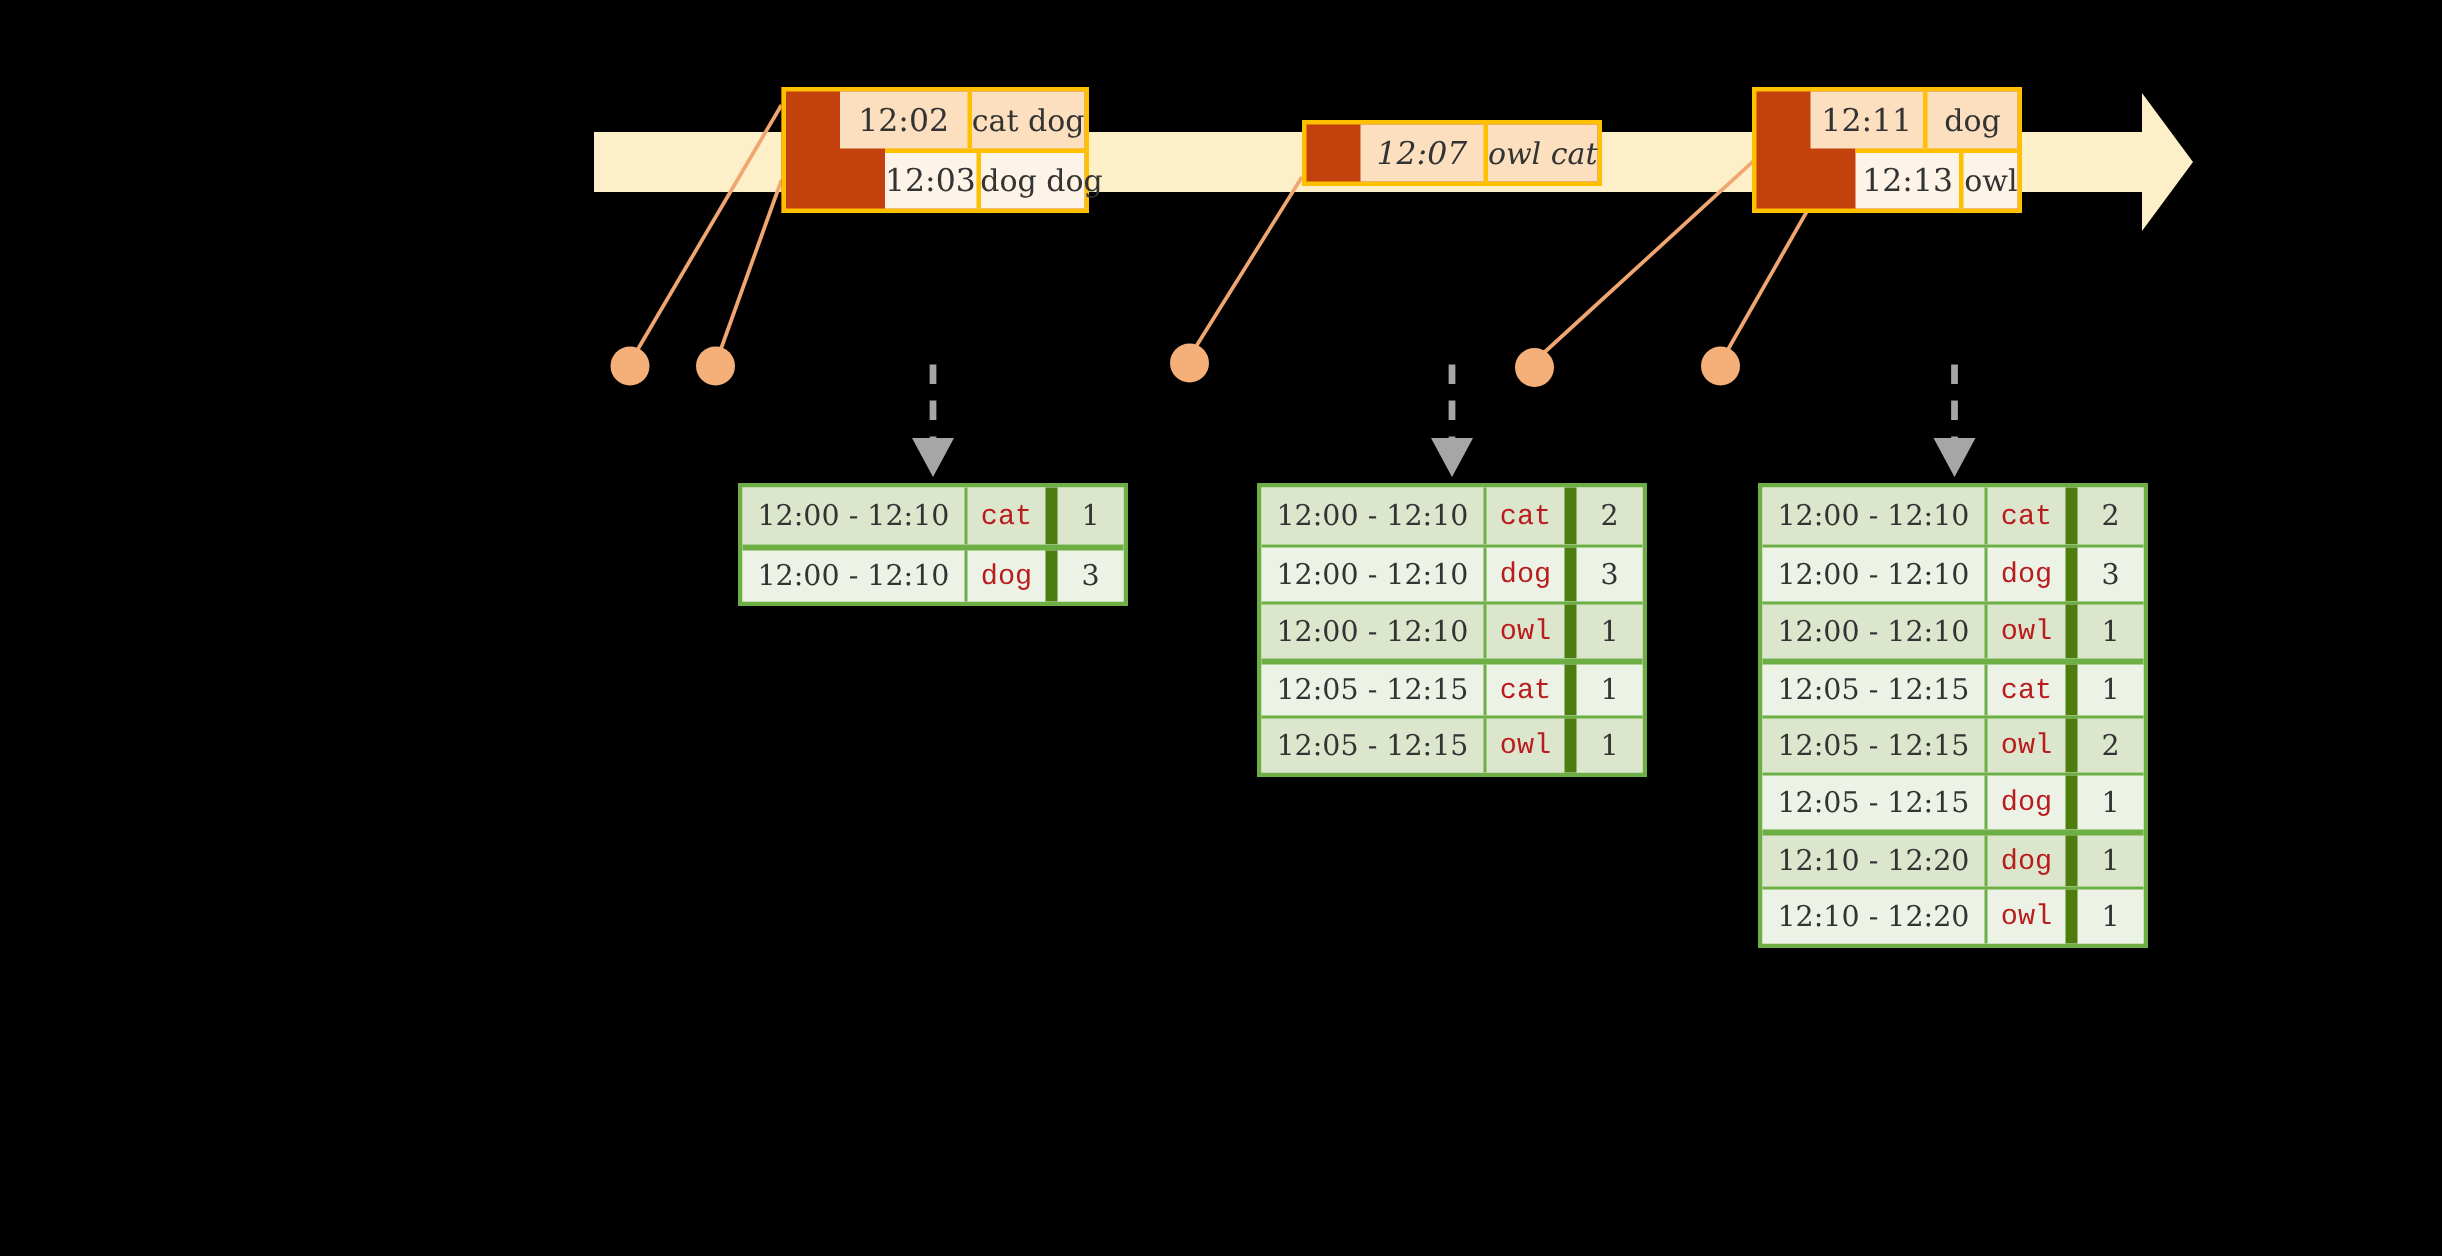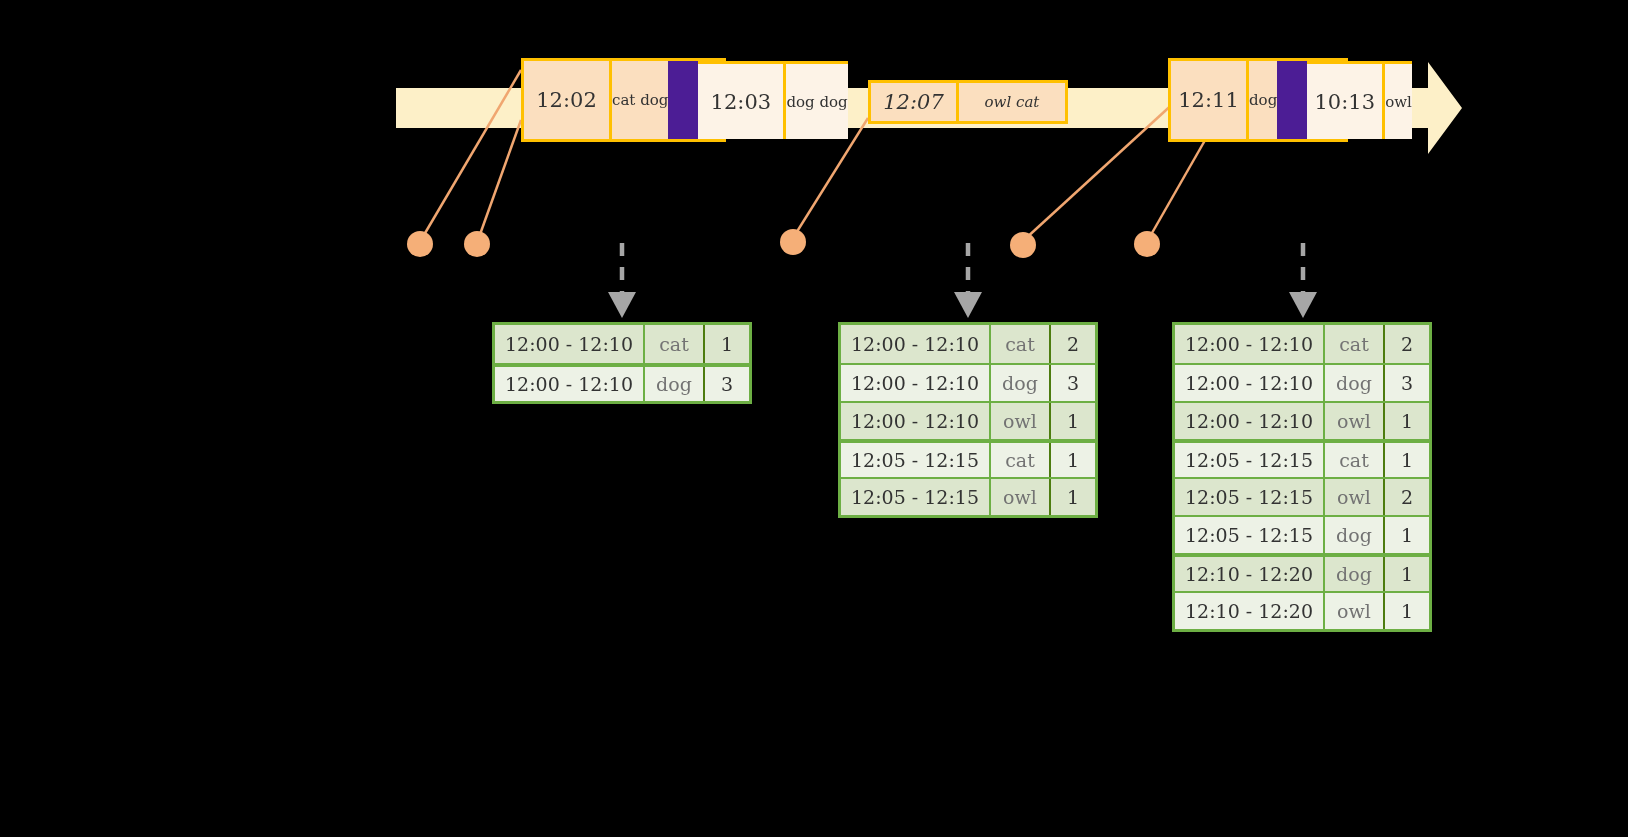--- a/index.html
+++ b/index.html
@@ -28,24 +28,25 @@
     width: 1628px;
     height: 837px;
     pointer-events: none;
   }
 
   
   .event-box {
     position: absolute;
     border: 3px solid #FFC000;
     box-sizing: border-box;
-    background: #4c1d95;
-    display: flex;
-    flex-direction: row;
+    background: #c2410c;
+    display: flex;
+    flex-direction: column;
     z-index: 5;
+    padding-left: 36px;
   }
   .event-row {
     display: flex;
     flex: 1 1 auto;
     box-sizing: border-box;
   }
   .event-row + .event-row {
     border-top: 3px solid #FFC000;
     margin-left: 30px;
   }
@@ -60,21 +61,21 @@
     font-size: 21px;
     color: #333333;
     white-space: nowrap;
   }
   .ev-words {
     box-sizing: border-box;
     flex: 1 1 auto;
     display: flex;
     align-items: center;
     justify-content: center;
-    font-size: 15px;
+    font-size: 20px;
     color: #333333;
     white-space: nowrap;
   }
 
   
   .result-table {
     position: absolute;
     border: 3px solid #6DAF44;
     box-sizing: border-box;
     background: #EDF2E6;
@@ -100,27 +101,28 @@
     border-right: 2px solid #6DAF44;
     display: flex;
     align-items: center;
     justify-content: center;
     font-size: 19px;
     color: #333333;
     white-space: nowrap;
   }
   .res-word {
     box-sizing: border-box;
-    border-right: 2px solid #4d7c0f;
+    border-right: 8px solid #4d7c0f;
     display: flex;
     align-items: center;
     justify-content: center;
     font-size: 19px;
-    color: #737373;
-    white-space: nowrap;
+    color: #b91c1c;
+    white-space: nowrap;
+    font-family: Liberation Mono, monospace;
   }
   .res-count {
     box-sizing: border-box;
     display: flex;
     align-items: center;
     justify-content: center;
     font-size: 19px;
     color: #333333;
     white-space: nowrap;
   }
@@ -181,21 +183,21 @@
       <div class="ev-words">owl cat</div>
     </div>
   </div>
 
   <div class="event-box" style="left:1168px; top:58px; width:180px; height:84px;">
     <div class="event-row odd">
       <div class="ev-time" style="width:78px;">12:11</div>
       <div class="ev-words">dog</div>
     </div>
     <div class="event-row even">
-      <div class="ev-time" style="width:78px;">10:13</div>
+      <div class="ev-time" style="width:78px;">12:13</div>
       <div class="ev-words">owl</div>
     </div>
   </div>
 
   <div class="result-table" style="left:492px; top:322px; width:260px;">
     <div class="res-row shade-a grp-end">
       <div class="res-window" style="width:150px;">12:00 - 12:10</div>
       <div class="res-word" style="width:60px;">cat</div>
       <div class="res-count" style="flex:1 1 auto;">1</div>
     </div>

